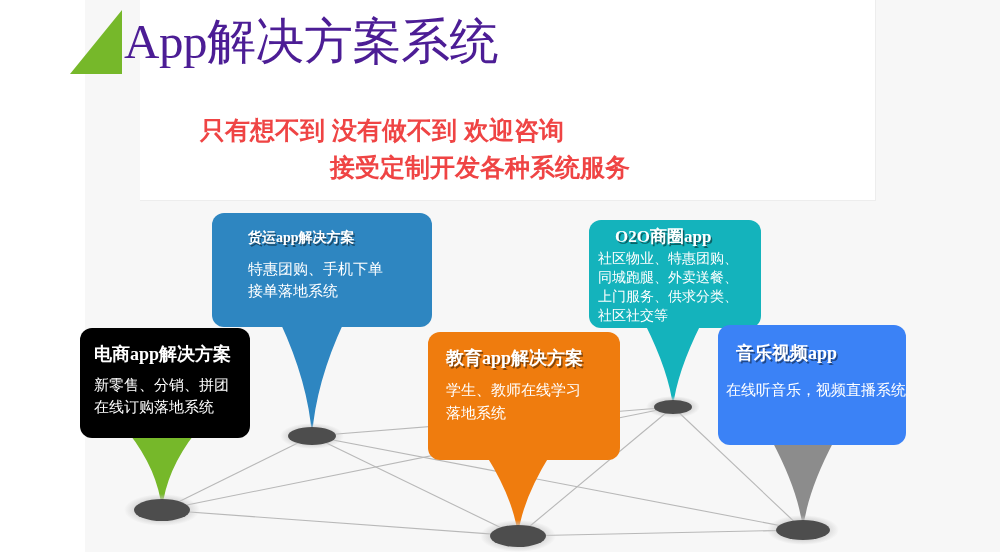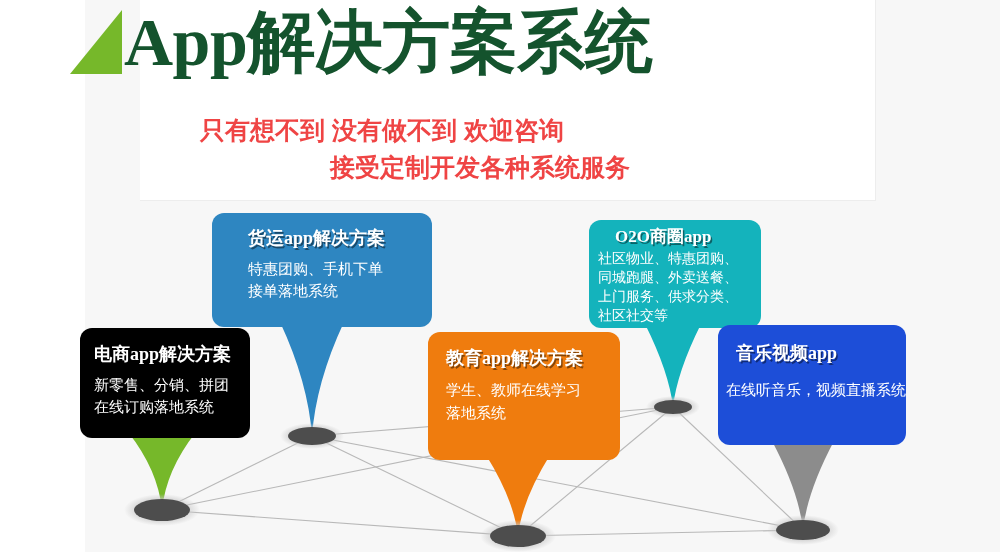--- a/index.html
+++ b/index.html
@@ -42,24 +42,24 @@
     position: absolute;
     left: 70px; top: 10px;
     width: 52px; height: 64px;
     background: #76b82a;
     clip-path: polygon(100% 0%, 100% 100%, 0% 100%);
   }
   .title-text {
     position: absolute;
     left: 124px; top: 9px;
     font-family: "Liberation Serif", "DejaVu Serif", serif;
-    font-weight: bold;
-    font-size: 68px;
+    font-weight: normal;
+    font-size: 49px;
     line-height: 66px;
-    color: #14532d;
+    color: #4c1d95;
     white-space: nowrap;
     letter-spacing: -0.5px;
   }
   .subtitle-wrap {
     position: absolute;
     left: 200px; top: 112px;
     width: 560px;
   }
   .subtitle-line {
     font-family: "Liberation Sans", "DejaVu Sans", sans-serif;
@@ -106,21 +106,21 @@
   }
   #box-ecommerce .c-title { font-size: 18px; line-height: 24px; margin: 14px 0 0 14px; }
   #box-ecommerce .c-body  { font-size: 15px; line-height: 22px; margin: 8px 0 0 14px; }
 
   
   #box-freight {
     left: 212px; top: 213px;
     width: 220px; height: 114px;
     background: #2e86c1;
   }
-  #box-freight .c-title { font-size: 18px; line-height: 24px; margin: 13px 0 0 36px; }
+  #box-freight .c-title { font-size: 14px; line-height: 24px; margin: 13px 0 0 36px; }
   #box-freight .c-body  { font-size: 15px; line-height: 22px; margin: 8px 0 0 36px; }
 
   
   #box-education {
     left: 428px; top: 332px;
     width: 192px; height: 128px;
     background: #ef7c0e;
   }
   #box-education .c-title { font-size: 18px; line-height: 24px; margin: 14px 0 0 18px; }
   #box-education .c-body  { font-size: 15px; line-height: 23px; margin: 8px 9px 0 18px; }
@@ -131,21 +131,21 @@
     width: 172px; height: 108px;
     background: #14b3bc;
   }
   #box-o2o .c-title { font-size: 17px; line-height: 21px; margin: 6px 0 0 26px; }
   #box-o2o .c-body  { font-size: 14px; line-height: 19px; margin: 2px 0 16px 9px; }
 
   
   #box-music {
     left: 718px; top: 325px;
     width: 188px; height: 120px;
-    background: #1d4ed8;
+    background: #3b82f6;
   }
   #box-music .c-title { font-size: 18px; line-height: 24px; margin: 16px 0 0 18px; }
   #box-music .c-body  { font-size: 15px; line-height: 22px; margin: 14px 0 0 8px; }
 </style>
 </head>
 <body>
 
 <div id="stage">
 
   <div class="bg-page"></div>

